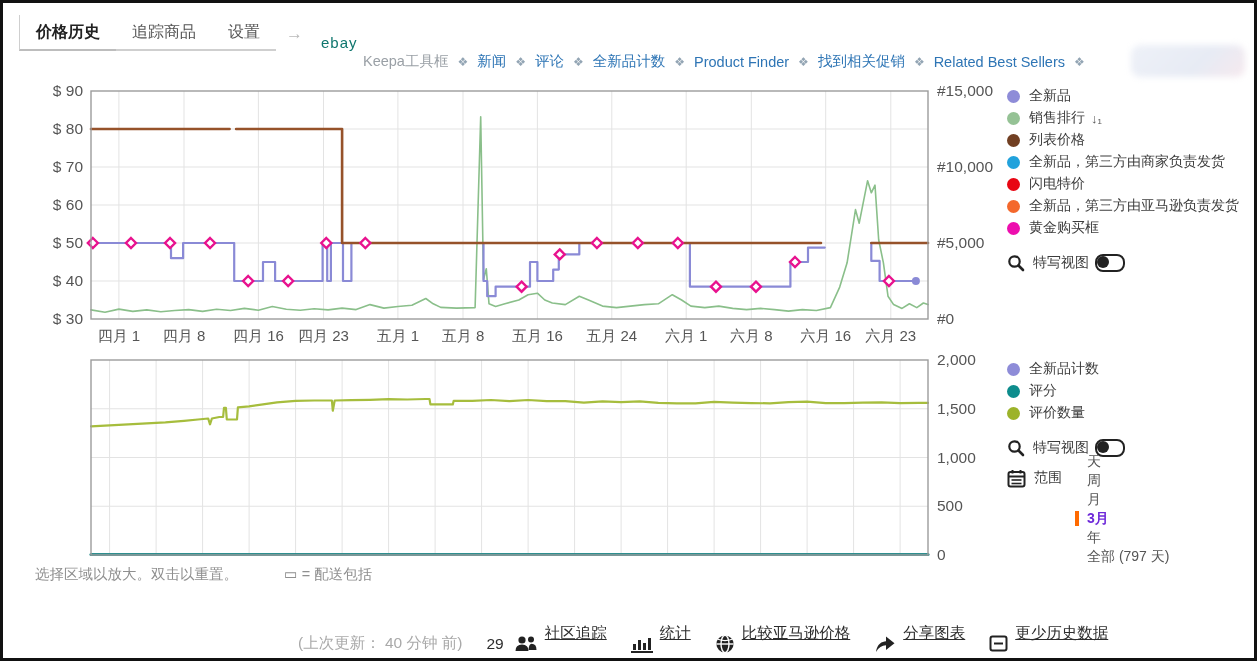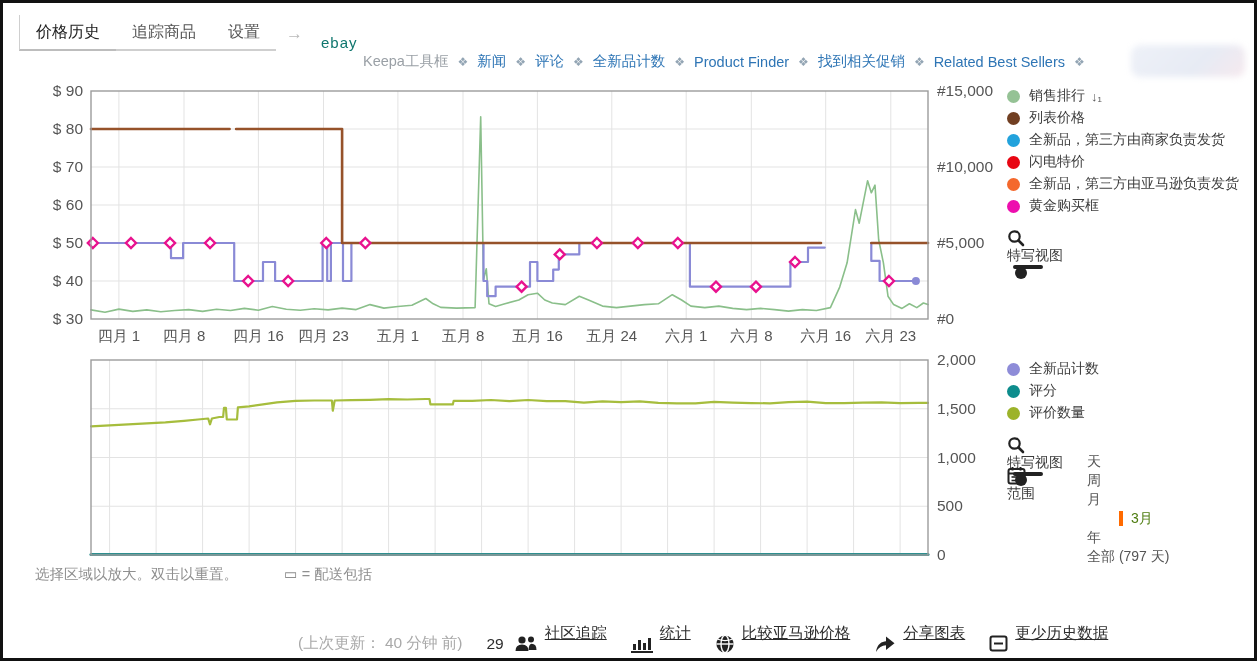--- a/index.html
+++ b/index.html
@@ -2,48 +2,48 @@
 <html><head>
 <meta charset="utf-8">
 <style>
   html,body{margin:0;padding:0;background:#fff;}
   .screen{position:relative;width:1257px;height:661px;box-sizing:border-box;
     border:3px solid #111;background:#fff;overflow:hidden;
     font-family:"Liberation Sans","DejaVu Sans",sans-serif;color:#333;}
   
   .tabbar{position:absolute;left:16px;top:12px;display:flex;align-items:flex-end;}
   .tab{padding:7px 16px 6px;font-size:16px;color:#555;border-bottom:2px solid #cfcfcf;cursor:pointer;}
-  .tab.active{color:#222;font-weight:normal;background:#fff;border-left:1px solid #cfcfcf;border-bottom:2px solid #bdbdbd;}
+  .tab.active{color:#222;font-weight:bold;background:#fff;border-left:1px solid #cfcfcf;border-bottom:2px solid #bdbdbd;}
   .tab-arrow{padding:7px 10px;color:#b9b9b9;font-size:17px;}
   .tab-ebay{padding:2px 8px 0;color:#0f766e;font-size:15px;letter-spacing:1px;}
   
   .linkbar{position:absolute;left:360px;top:49px;display:flex;align-items:center;gap:9px;font-size:14.5px;white-space:nowrap;}
   .linkbar .prefix{color:#9aa0a6;}
   .linkbar .sep{color:#93a5b4;font-size:12px;}
   .linkbar a{color:#2e75b5;text-decoration:none;cursor:pointer;}
   .blur-blob{position:absolute;left:1128px;top:42px;width:114px;height:32px;border-radius:9px;
     background:linear-gradient(135deg,#eef1f8,#e7ebf4 60%,#f6e9ee);filter:blur(3px);}
   
   .chartwrap{position:absolute;left:28px;}
   #chart1{top:80px;}
   #chart2{top:349px;}
   
   .legend{position:absolute;left:1004px;width:248px;font-size:14px;color:#3c3c3c;}
   #legend1{top:82px;}
   #legend2{top:355px;}
   .li{display:flex;align-items:center;height:22px;white-space:nowrap;overflow:hidden;cursor:pointer;}
   .dot{width:13px;height:13px;border-radius:50%;margin-right:9px;flex:0 0 13px;}
   .sorticon{margin-left:6px;color:#555;font-size:13px;}
-  .tool-row{display:flex;height:24px;margin-top:12px;white-space:nowrap;flex-direction:column;}
+  .tool-row{display:flex;align-items:center;height:24px;margin-top:12px;white-space:nowrap;}
   .tool-row .ic{margin-right:8px;display:inline-flex;}
   .toggle{display:inline-block;width:26px;height:14px;border:2px solid #222;border-radius:8px;position:relative;margin-left:6px;cursor:pointer;}
   .toggle::after{content:"";position:absolute;left:0px;top:0px;width:12px;height:12px;background:#222;border-radius:50%;}
   .range-opts{position:absolute;left:72px;top:94px;line-height:19px;font-size:14px;color:#555;}
   .ropt{position:relative;padding-left:8px;cursor:pointer;white-space:nowrap;}
-  .ropt.selected{color:#4d7c0f;font-weight:normal;margin-left:44px;}
+  .ropt.selected{color:#6d28d9;font-weight:bold;}
   .ropt.selected::before{content:"";position:absolute;left:-4px;top:2px;width:4px;height:15px;background:#ff6a00;}
   
   .notes{position:absolute;left:32px;top:560px;font-size:14.5px;color:#8f8f8f;line-height:22px;}
   .notes .ship{margin-left:42px;}
   
   .statusbar{position:absolute;left:295px;top:620px;display:flex;align-items:center;gap:24px;font-size:15.5px;color:#2d2d2d;white-space:nowrap;}
   .statusbar .muted{color:#a9a9a9;}
   .sitem{display:flex;align-items:center;gap:7px;cursor:pointer;}
   .sitem .lbl{border-bottom:1px dashed #9a9a9a;padding-bottom:19px;text-decoration:underline;}
   .count{font-size:15.5px;color:#2d2d2d;margin-right:-14px;}
@@ -174,20 +174,24 @@
         <rect x="60" y="8" width="837" height="195" fill="none" stroke="#9c9c9c" stroke-width="1.4"></rect>
         <text x="906" y="13" font-size="15.5" fill="#555">2,000</text>
         <text x="906" y="61.75" font-size="15.5" fill="#555">1,500</text>
         <text x="906" y="110.5" font-size="15.5" fill="#555">1,000</text>
         <text x="906" y="159.25" font-size="15.5" fill="#555">500</text>
         <text x="906" y="208" font-size="15.5" fill="#555">0</text>
       </svg></div>
 
   <div class="legend" id="legend1">
     <div class="li">
+      <span class="dot" style="background: rgb(142, 140, 216);"></span>
+      <span>全新品</span>
+    </div>
+    <div class="li">
       <span class="dot" style="background: rgb(149, 194, 149);"></span>
       <span>销售排行</span>
       <span class="sorticon">↓₁</span>
     </div>
     <div class="li">
       <span class="dot" style="background: rgb(113, 63, 34);"></span>
       <span>列表价格</span>
     </div>
     <div class="li">
       <span class="dot" style="background: rgb(34, 162, 220);"></span>

